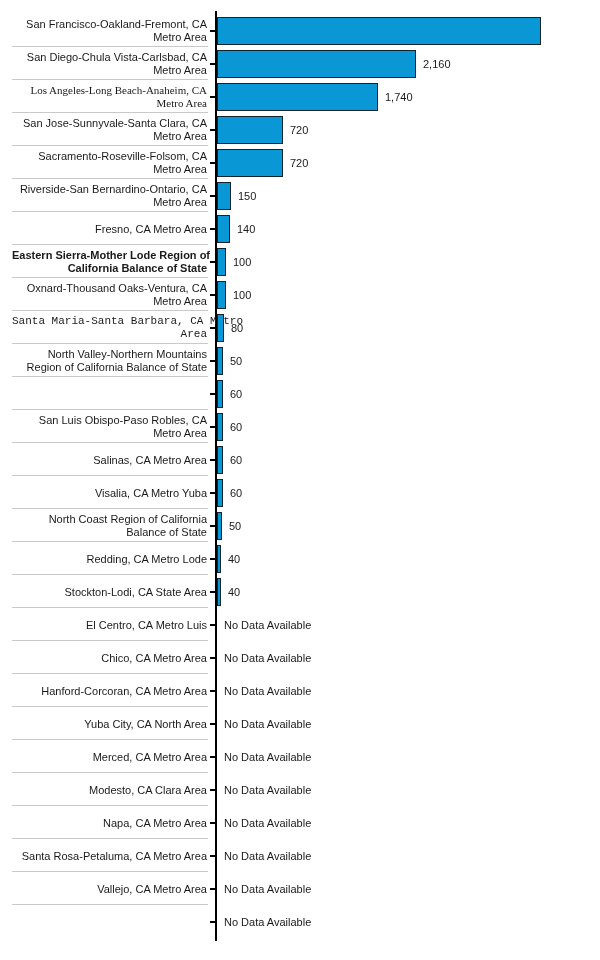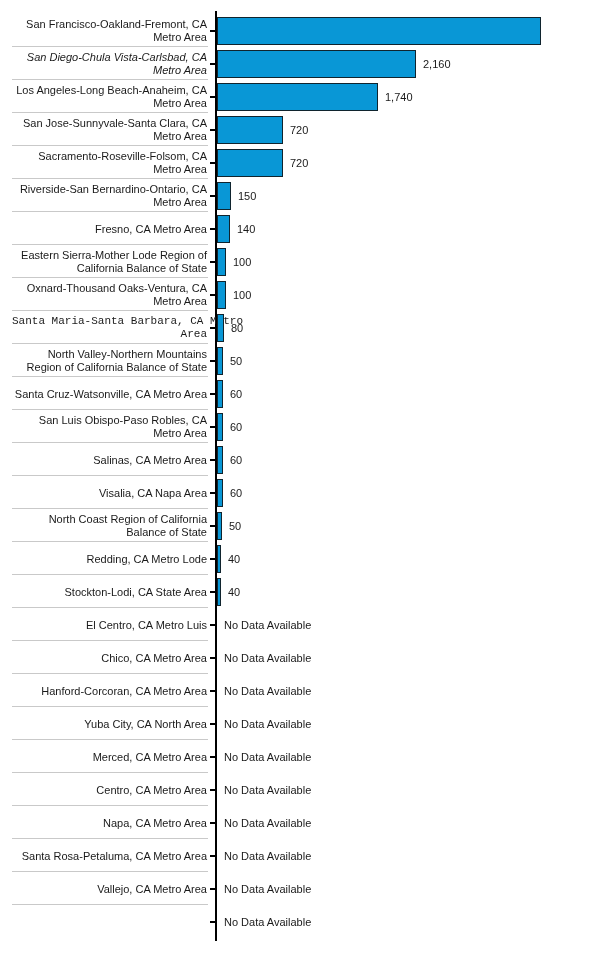--- a/index.html
+++ b/index.html
@@ -95,31 +95,31 @@
         <div class="category-label" style="color: rgb(26, 26, 26);">
           <span class="label-line">San Francisco-Oakland-Fremont, CA</span>
           <span class="label-line">Metro Area</span>
         </div>
         <div class="axis-tick" style="background: rgb(0, 0, 0);"></div>
         <div class="bar" style="width: 324px; background: rgb(9, 151, 214); border-color: rgb(16, 36, 46);"></div>
         <div class="value-label" style="left: 548px; color: rgb(26, 26, 26);">3,510</div>
       </div>
       <div class="chart-row">
         <div class="row-separator" style="background: rgb(201, 201, 201);"></div>
-        <div class="category-label" style="color: rgb(26, 26, 26); font-style: italic;">
+        <div class="category-label" style="color: rgb(26, 26, 26);">
           <span class="label-line">San Diego-Chula Vista-Carlsbad, CA</span>
           <span class="label-line">Metro Area</span>
         </div>
         <div class="axis-tick" style="background: rgb(0, 0, 0);"></div>
         <div class="bar" style="width: 199px; background: rgb(9, 151, 214); border-color: rgb(16, 36, 46);"></div>
         <div class="value-label" style="left: 423px; color: rgb(26, 26, 26);">2,160</div>
       </div>
       <div class="chart-row">
         <div class="row-separator" style="background: rgb(201, 201, 201);"></div>
-        <div class="category-label" style="color: rgb(26, 26, 26);">
+        <div class="category-label" style="color: rgb(26, 26, 26); font-family: Liberation Serif, serif;">
           <span class="label-line">Los Angeles-Long Beach-Anaheim, CA</span>
           <span class="label-line">Metro Area</span>
         </div>
         <div class="axis-tick" style="background: rgb(0, 0, 0);"></div>
         <div class="bar" style="width: 161px; background: rgb(9, 151, 214); border-color: rgb(16, 36, 46);"></div>
         <div class="value-label" style="left: 385px; color: rgb(26, 26, 26);">1,740</div>
       </div>
       <div class="chart-row">
         <div class="row-separator" style="background: rgb(201, 201, 201);"></div>
         <div class="category-label" style="color: rgb(26, 26, 26);">
@@ -154,21 +154,21 @@
         <div class="row-separator" style="background: rgb(201, 201, 201);"></div>
         <div class="category-label" style="color: rgb(26, 26, 26);">
           <span class="label-line">Fresno, CA Metro Area</span>
         </div>
         <div class="axis-tick" style="background: rgb(0, 0, 0);"></div>
         <div class="bar" style="width: 13px; background: rgb(9, 151, 214); border-color: rgb(16, 36, 46);"></div>
         <div class="value-label" style="left: 237px; color: rgb(26, 26, 26);">140</div>
       </div>
       <div class="chart-row">
         <div class="row-separator" style="background: rgb(201, 201, 201);"></div>
-        <div class="category-label" style="color: rgb(26, 26, 26);">
+        <div class="category-label" style="color: rgb(26, 26, 26); font-weight: bold;">
           <span class="label-line">Eastern Sierra-Mother Lode Region of</span>
           <span class="label-line">California Balance of State</span>
         </div>
         <div class="axis-tick" style="background: rgb(0, 0, 0);"></div>
         <div class="bar" style="width: 9px; background: rgb(9, 151, 214); border-color: rgb(16, 36, 46);"></div>
         <div class="value-label" style="left: 233px; color: rgb(26, 26, 26);">100</div>
       </div>
       <div class="chart-row">
         <div class="row-separator" style="background: rgb(201, 201, 201);"></div>
         <div class="category-label" style="color: rgb(26, 26, 26);">
@@ -194,23 +194,20 @@
         <div class="category-label" style="color: rgb(26, 26, 26);">
           <span class="label-line">North Valley-Northern Mountains</span>
           <span class="label-line">Region of California Balance of State</span>
         </div>
         <div class="axis-tick" style="background: rgb(0, 0, 0);"></div>
         <div class="bar" style="width: 6px; background: rgb(9, 151, 214); border-color: rgb(16, 36, 46);"></div>
         <div class="value-label" style="left: 230px; color: rgb(26, 26, 26);">50</div>
       </div>
       <div class="chart-row">
         <div class="row-separator" style="background: rgb(201, 201, 201);"></div>
-        <div class="category-label" style="color: rgb(26, 26, 26);">
-          <span class="label-line">Santa Cruz-Watsonville, CA Metro Area</span>
-        </div>
         <div class="axis-tick" style="background: rgb(0, 0, 0);"></div>
         <div class="bar" style="width: 6px; background: rgb(9, 151, 214); border-color: rgb(16, 36, 46);"></div>
         <div class="value-label" style="left: 230px; color: rgb(26, 26, 26);">60</div>
       </div>
       <div class="chart-row">
         <div class="row-separator" style="background: rgb(201, 201, 201);"></div>
         <div class="category-label" style="color: rgb(26, 26, 26);">
           <span class="label-line">San Luis Obispo-Paso Robles, CA</span>
           <span class="label-line">Metro Area</span>
         </div>
@@ -223,21 +220,21 @@
         <div class="category-label" style="color: rgb(26, 26, 26);">
           <span class="label-line">Salinas, CA Metro Area</span>
         </div>
         <div class="axis-tick" style="background: rgb(0, 0, 0);"></div>
         <div class="bar" style="width: 6px; background: rgb(9, 151, 214); border-color: rgb(16, 36, 46);"></div>
         <div class="value-label" style="left: 230px; color: rgb(26, 26, 26);">60</div>
       </div>
       <div class="chart-row">
         <div class="row-separator" style="background: rgb(201, 201, 201);"></div>
         <div class="category-label" style="color: rgb(26, 26, 26);">
-          <span class="label-line">Visalia, CA Napa Area</span>
+          <span class="label-line">Visalia, CA Metro Yuba</span>
         </div>
         <div class="axis-tick" style="background: rgb(0, 0, 0);"></div>
         <div class="bar" style="width: 6px; background: rgb(9, 151, 214); border-color: rgb(16, 36, 46);"></div>
         <div class="value-label" style="left: 230px; color: rgb(26, 26, 26);">60</div>
       </div>
       <div class="chart-row">
         <div class="row-separator" style="background: rgb(201, 201, 201);"></div>
         <div class="category-label" style="color: rgb(26, 26, 26);">
           <span class="label-line">North Coast Region of California</span>
           <span class="label-line">Balance of State</span>
@@ -300,21 +297,21 @@
         <div class="row-separator" style="background: rgb(201, 201, 201);"></div>
         <div class="category-label" style="color: rgb(26, 26, 26);">
           <span class="label-line">Merced, CA Metro Area</span>
         </div>
         <div class="axis-tick" style="background: rgb(0, 0, 0);"></div>
         <div class="value-label" style="left: 224px; color: rgb(26, 26, 26);">No Data Available</div>
       </div>
       <div class="chart-row">
         <div class="row-separator" style="background: rgb(201, 201, 201);"></div>
         <div class="category-label" style="color: rgb(26, 26, 26);">
-          <span class="label-line">Centro, CA Metro Area</span>
+          <span class="label-line">Modesto, CA Clara Area</span>
         </div>
         <div class="axis-tick" style="background: rgb(0, 0, 0);"></div>
         <div class="value-label" style="left: 224px; color: rgb(26, 26, 26);">No Data Available</div>
       </div>
       <div class="chart-row">
         <div class="row-separator" style="background: rgb(201, 201, 201);"></div>
         <div class="category-label" style="color: rgb(26, 26, 26);">
           <span class="label-line">Napa, CA Metro Area</span>
         </div>
         <div class="axis-tick" style="background: rgb(0, 0, 0);"></div>

